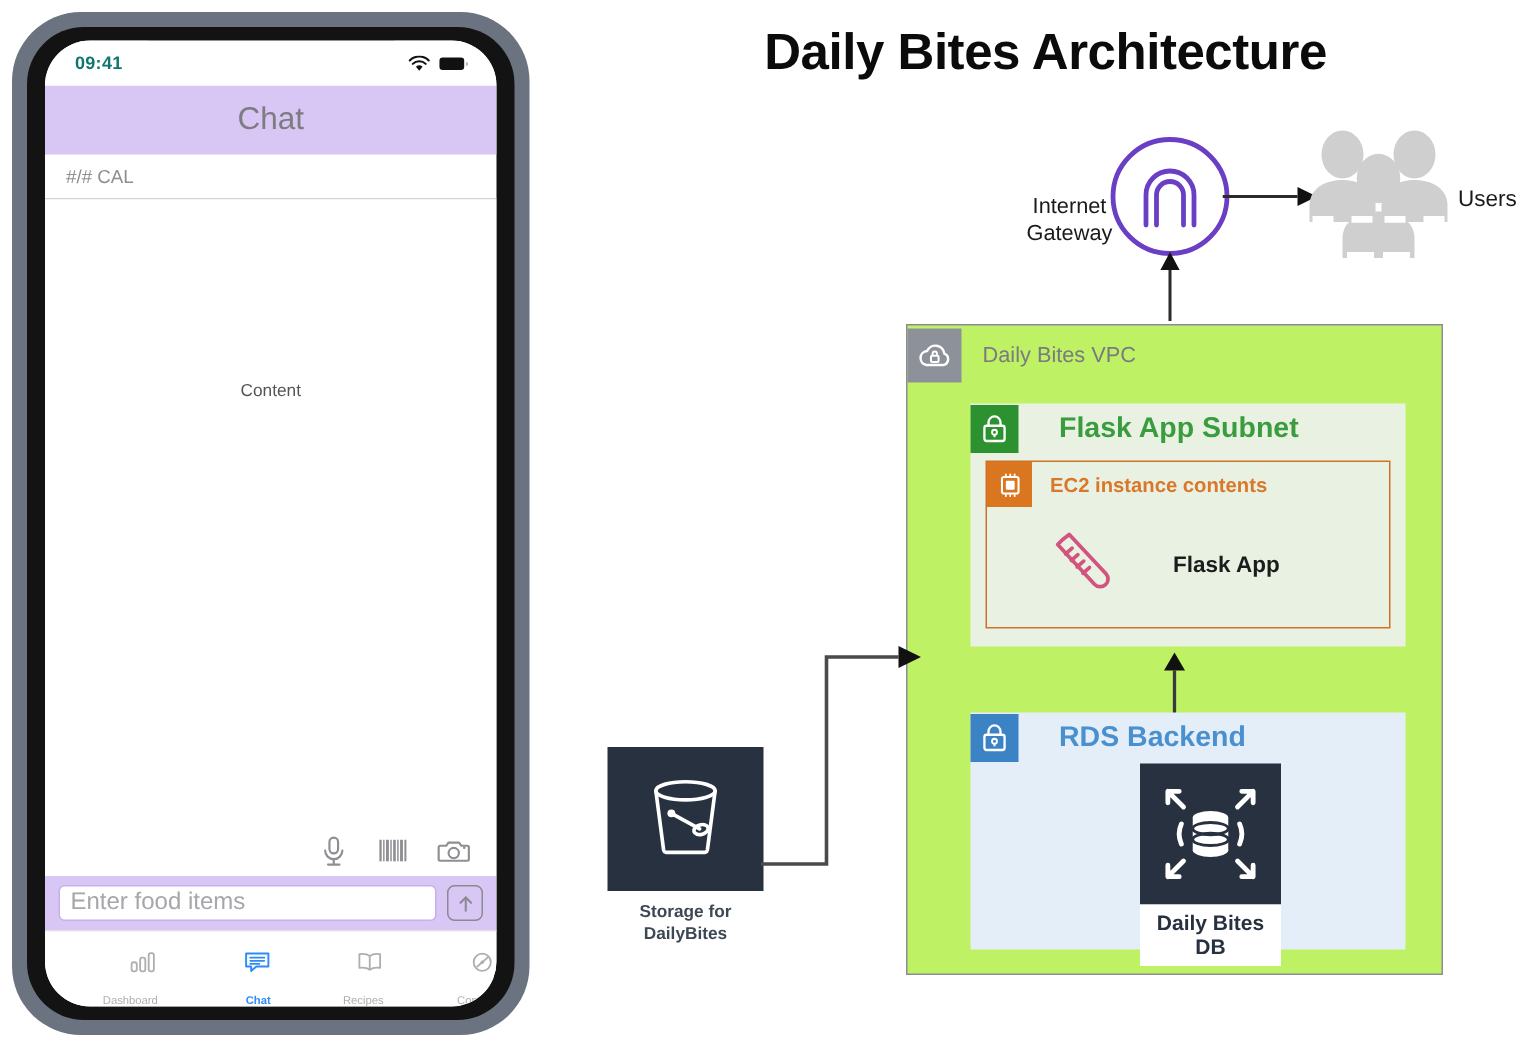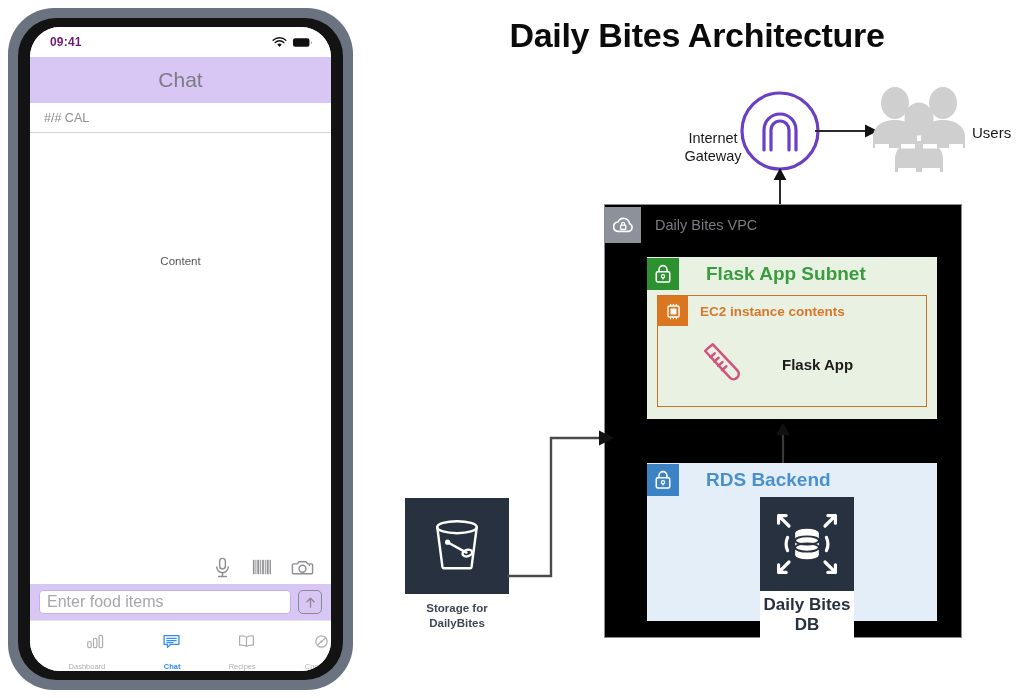--- a/index.html
+++ b/index.html
@@ -47,21 +47,21 @@
     position: relative;
     height: 30px;
     flex: 0 0 30px;
     display: flex; align-items: center;
     justify-content: space-between;
     padding: 0 18px 0 20px;
     background: #ffffff;
     z-index: 7;
   }
   #status-time {
-    font-size: 12px; font-weight: bold; color: #701a75;
+    font-size: 12px; font-weight: bold; color: #0f766e;
     letter-spacing: 0.2px;
   }
   #status-icons { display: flex; align-items: center; gap: 5px; }
   .wifi-ico { width: 15px; height: 11px; }
   .batt-ico { width: 21px; height: 11px; }
 
   
   #chat-header {
     flex: 0 0 46px;
     background: #d8c6f5;
@@ -170,24 +170,24 @@
   #users-icon { position: absolute; left: 497px; top: 84px; width: 100px; height: 96px; }
   #users-label {
     position: absolute; left: 600px; top: 124px;
     font-size: 15px; color: #1a1a1a;
   }
   #arrow-gw-users { position: absolute; left: 443px; top: 116px; width: 64px; height: 30px; }
   #arrow-gw-vpc { position: absolute; left: 395px; top: 168px; width: 26px; height: 46px; }
 
   
   #vpc-box {
-    position: absolute; left: 232px; top: 204px;
+    position: absolute; left: 232px; top: 216px;
     width: 358px; height: 434px;
     border: 1.5px solid #8c8c94;
-    background: #000000;
+    background: #bef264;
   }
   #vpc-header { display: flex; align-items: center; height: 40px; }
   #vpc-icon-tile {
     width: 36px; height: 36px; background: #8d9199;
     display: flex; align-items: center; justify-content: center;
     flex: 0 0 36px;
   }
   #vpc-title {
     margin-left: 14px; font-size: 14.5px; color: #7a7a80;
   }
@@ -240,21 +240,21 @@
 
   #db-node {
     position: absolute; left: 113px; top: 34px;
     width: 94px; text-align: center;
   }
   #db-icon-box {
     width: 94px; height: 94px; background: #27313f;
     display: flex; align-items: center; justify-content: center;
   }
   #db-label {
-    background: #ffffff; font-size: 17px; font-weight: bold;
+    background: #ffffff; font-size: 14px; font-weight: bold;
     color: #27313f; padding: 4px 0 5px;
   }
 
   #arrow-db-ec2 { position: absolute; left: 165px; top: 218px; width: 26px; height: 44px; }
 
   
   #s3-node { position: absolute; left: 33px; top: 498px; width: 104px; text-align: center; }
   #s3-icon-box {
     width: 104px; height: 96px; background: #27313f;
     display: flex; align-items: center; justify-content: center;

